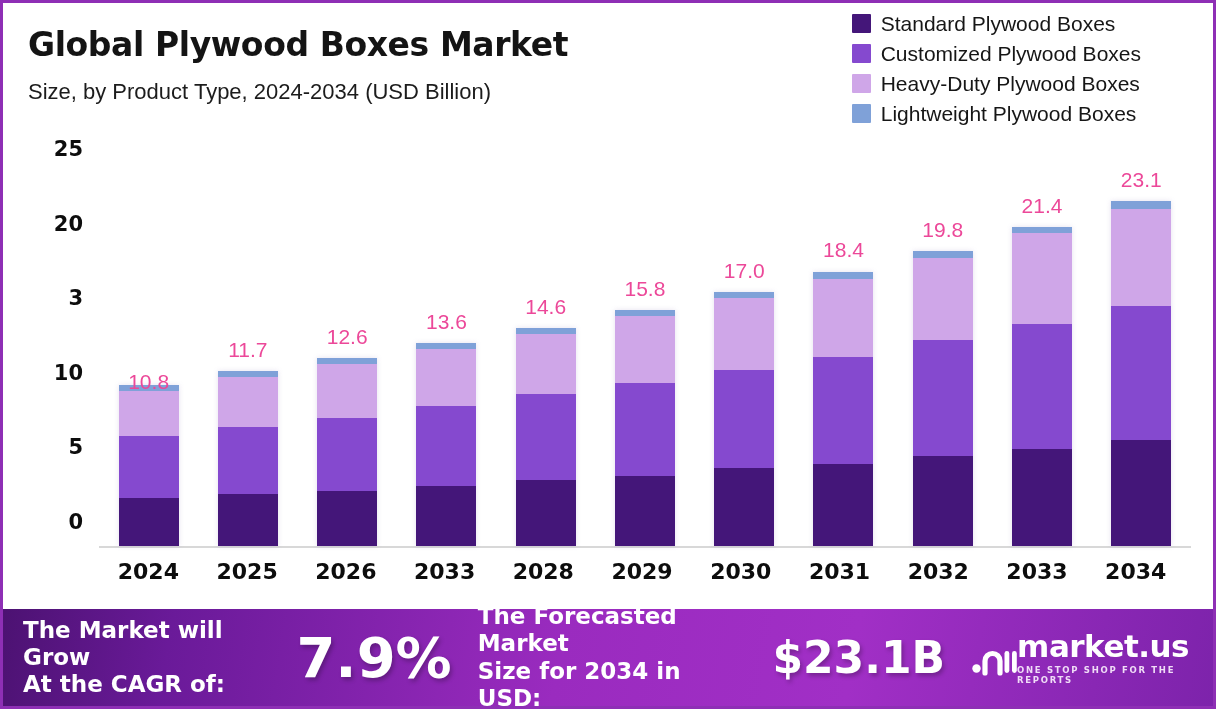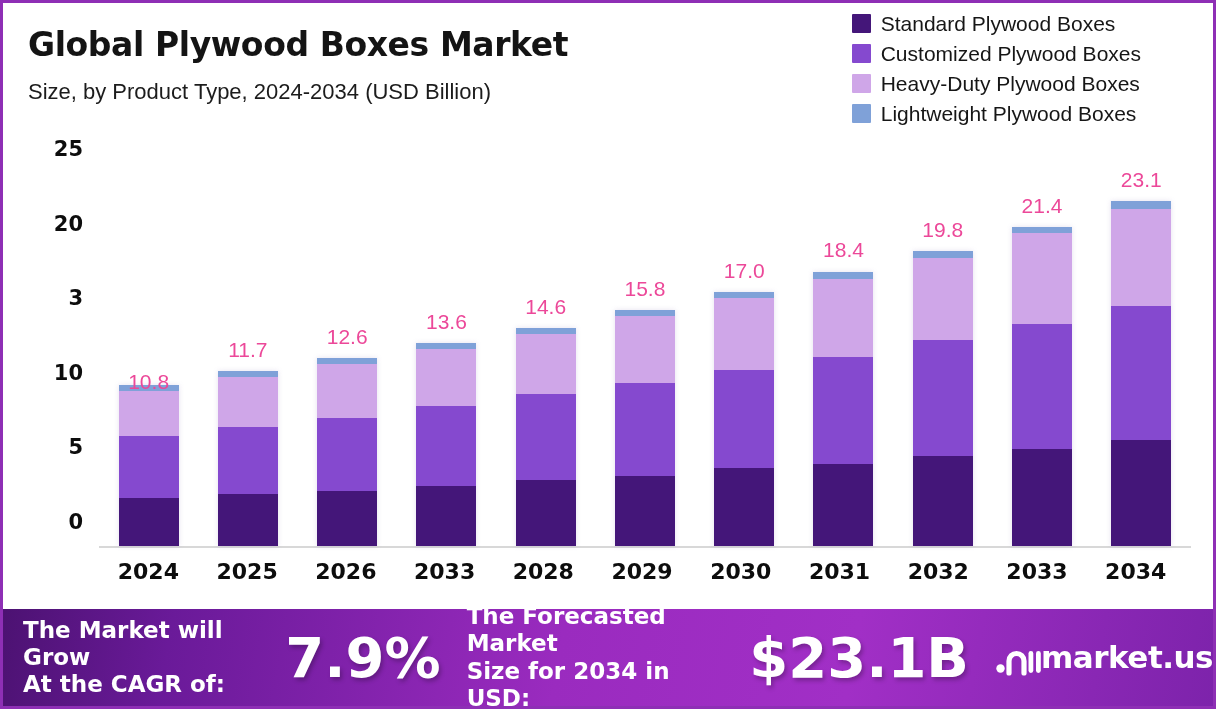--- a/index.html
+++ b/index.html
@@ -97,21 +97,21 @@
     font-size:23px; font-family:"DejaVu Sans", sans-serif;
   }
   #cagr-text { margin-left:20px; }
   #cagr-value {
     color:#fff; font-weight:bold; font-size:56px; margin-left:22px;
     font-family:"DejaVu Sans", sans-serif;
     text-shadow:2px 3px 4px rgba(0,0,0,.25);
   }
   #fc-text { margin-left:26px; }
   #fc-value {
-    color:#fff; font-weight:bold; font-size:56px; margin-left:22px;
+    color:#fff; font-weight:bold; font-size:44px; margin-left:22px;
     font-family:"DejaVu Sans", sans-serif;
     text-shadow:2px 3px 4px rgba(0,0,0,.25);
   }
   #logo { display:flex; align-items:center; margin-left:26px; }
   #logo-mark { width:46px; height:38px; flex:none; }
   #logo-text { }
   #logo-name {
     color:#fff; font-weight:bold; font-size:31px; line-height:1;
     font-family:"DejaVu Sans", sans-serif; letter-spacing:-0.5px;
   }
@@ -286,17 +286,18 @@
     <div id="fc-value">$23.1B</div>
     <div id="logo">
       <svg id="logo-mark" viewBox="0 0 46 38">
         <circle cx="5.5" cy="29.5" r="4.2" fill="#ffffff"></circle>
         <path d="M14 34 L14 22 a7.5 7.5 0 0 1 15 0 L29 34" fill="none" stroke="#ffffff" stroke-width="5.2" stroke-linecap="round"></path>
         <rect x="33.5" y="12" width="4.8" height="22" rx="2.4" fill="#ffffff"></rect>
         <rect x="41" y="12" width="4.8" height="22" rx="2.4" fill="#ffffff"></rect>
       </svg>
       <div id="logo-text">
         <div id="logo-name">market.us</div>
+        <div id="logo-tag">ONE STOP SHOP FOR THE REPORTS</div>
       </div>
     </div>
   </div>
 
 </div>
 
 </body></html>

